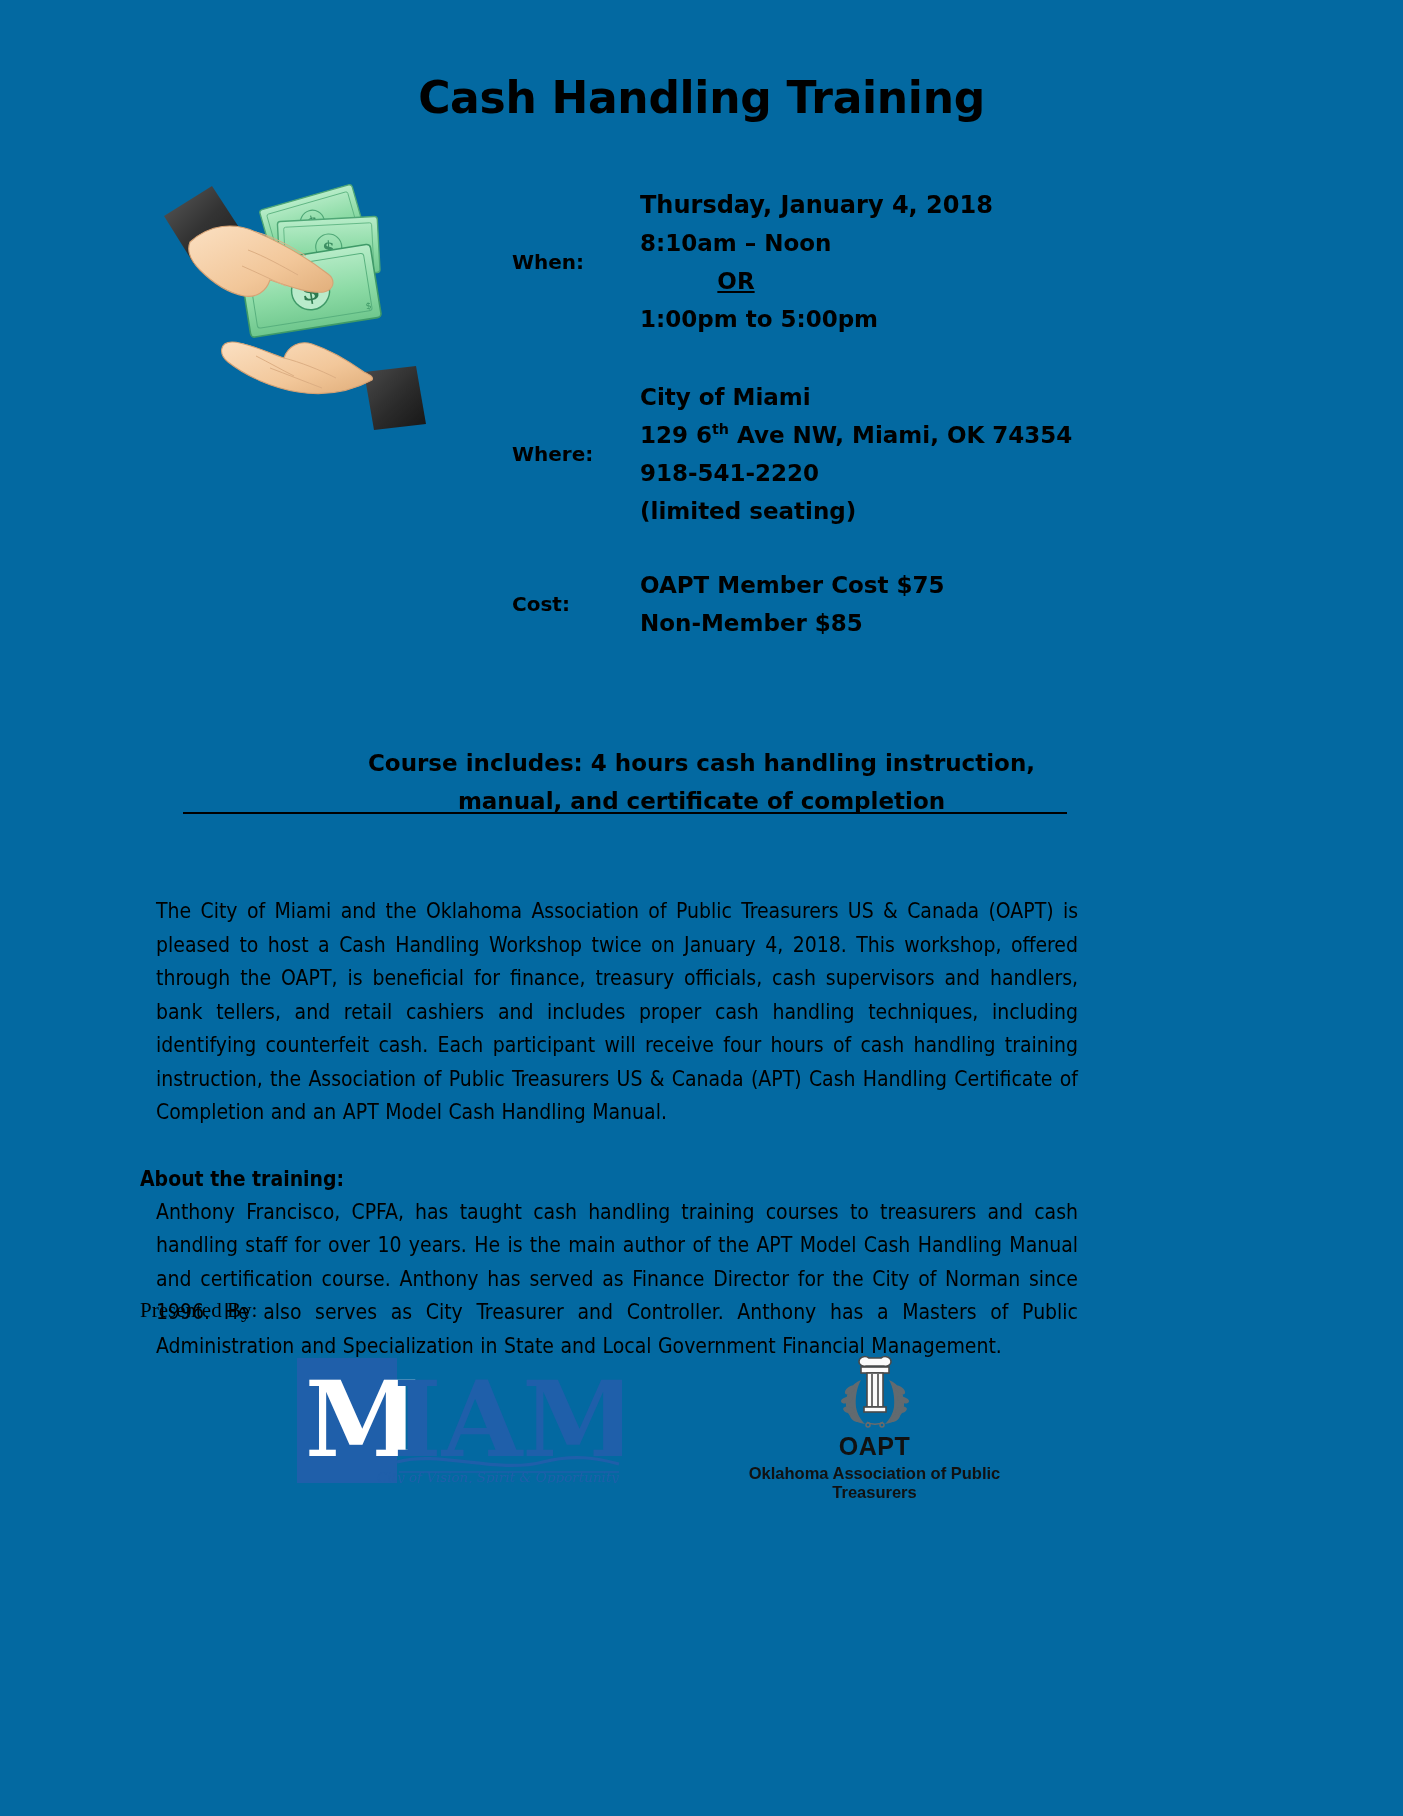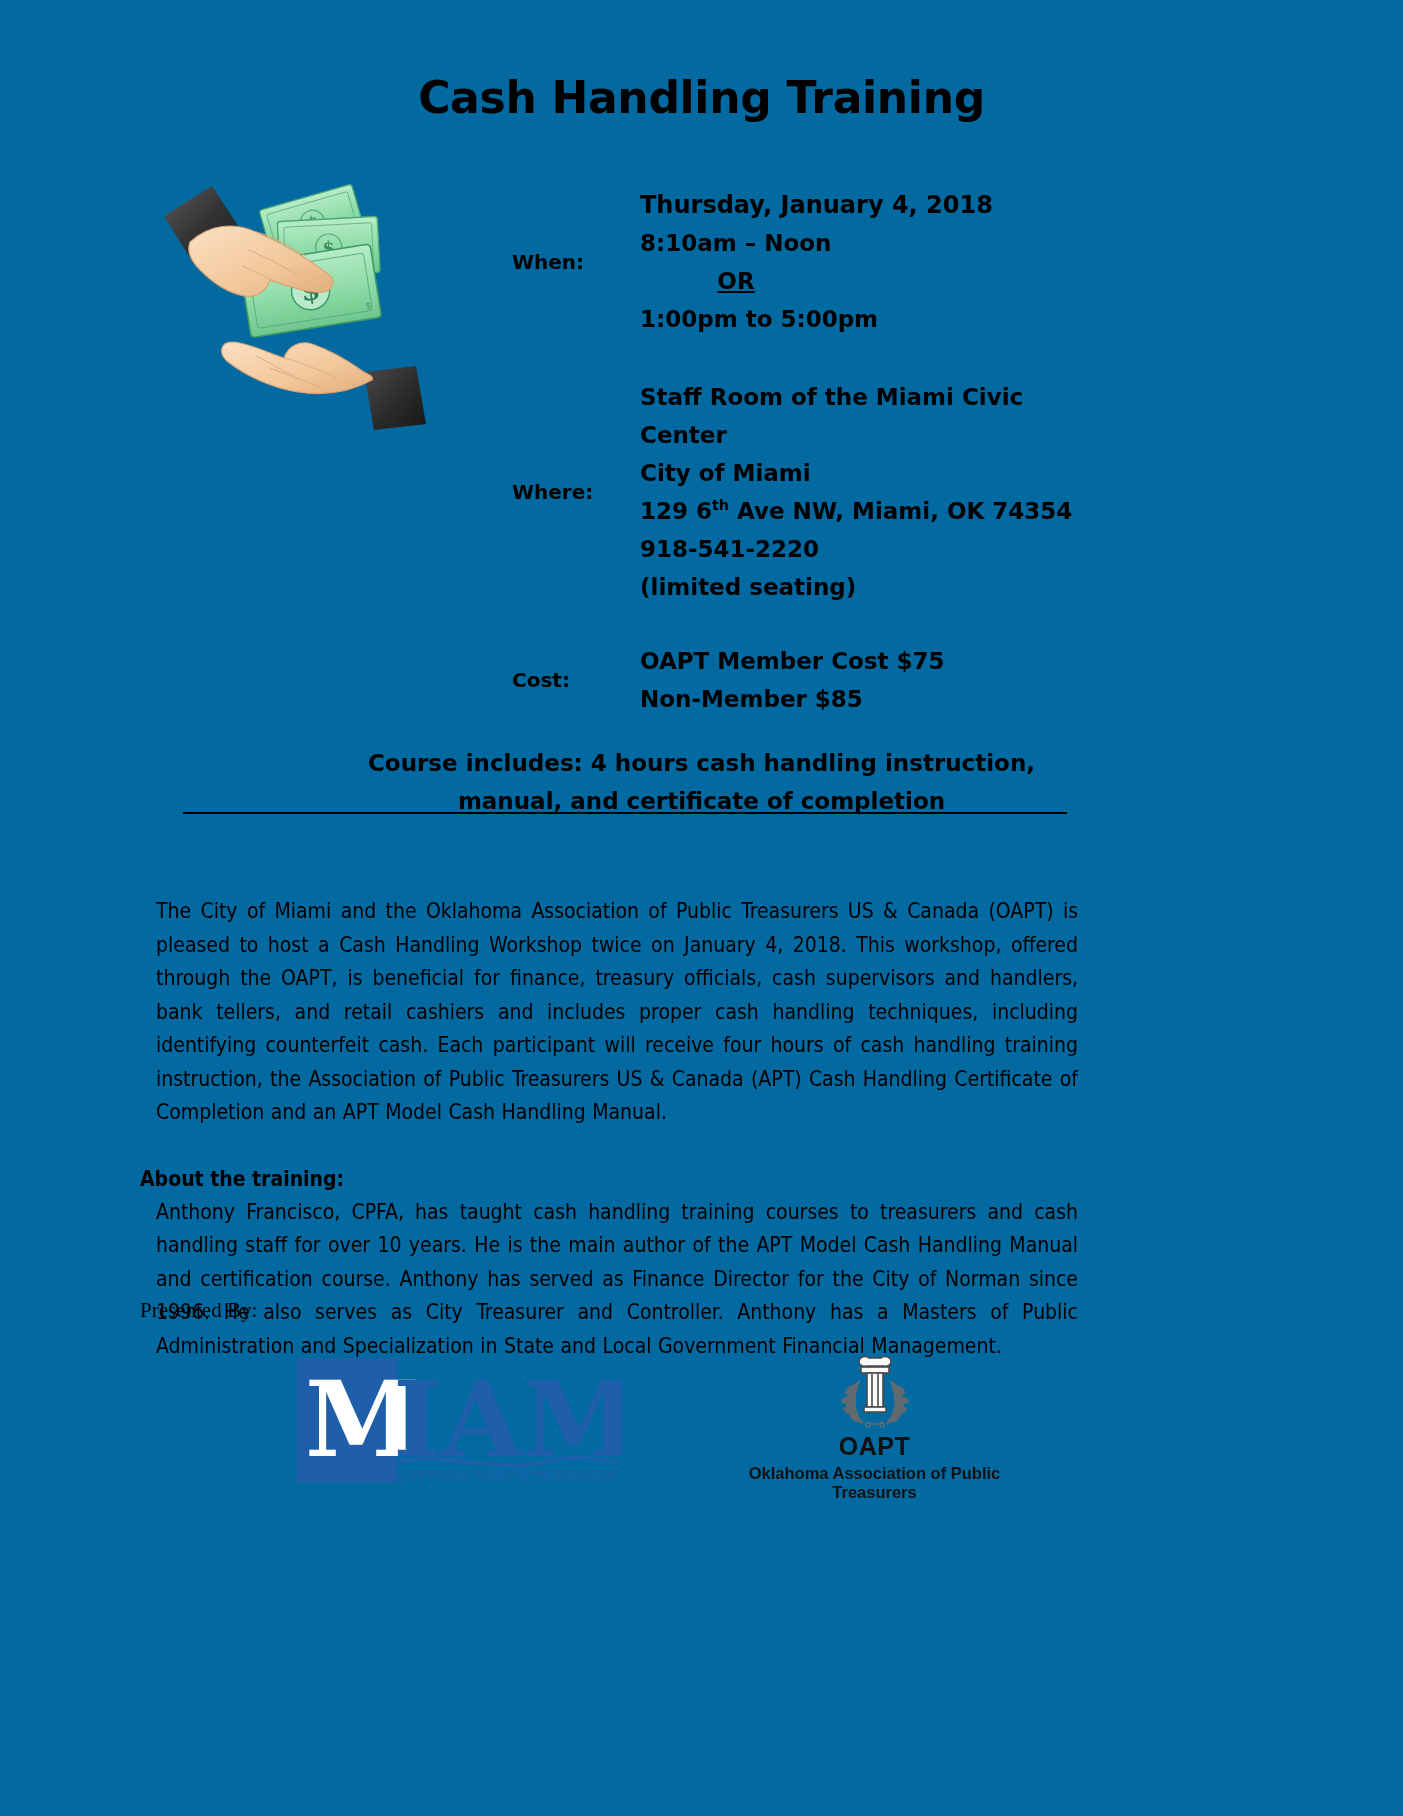--- a/index.html
+++ b/index.html
@@ -267,21 +267,20 @@
         <div class="or-line"><u>OR</u></div>
         <div>1:00pm to 5:00pm</div>
       </div>
     </div>
 
     <div class="gap-where"></div>
 
     <div class="det-row">
       <div class="det-label">Where:</div>
       <div class="det-value">
-        <div>Staff Room of the Miami Civic Center</div>
         <div>City of Miami</div>
         <div class="addr"><span>129 6</span><sup>th</sup><span> Ave NW, Miami, OK 74354</span></div>
         <div>918-541-2220</div>
         <div>(limited seating)</div>
       </div>
     </div>
 
     <div class="gap-cost"></div>
 
     <div class="det-row">

